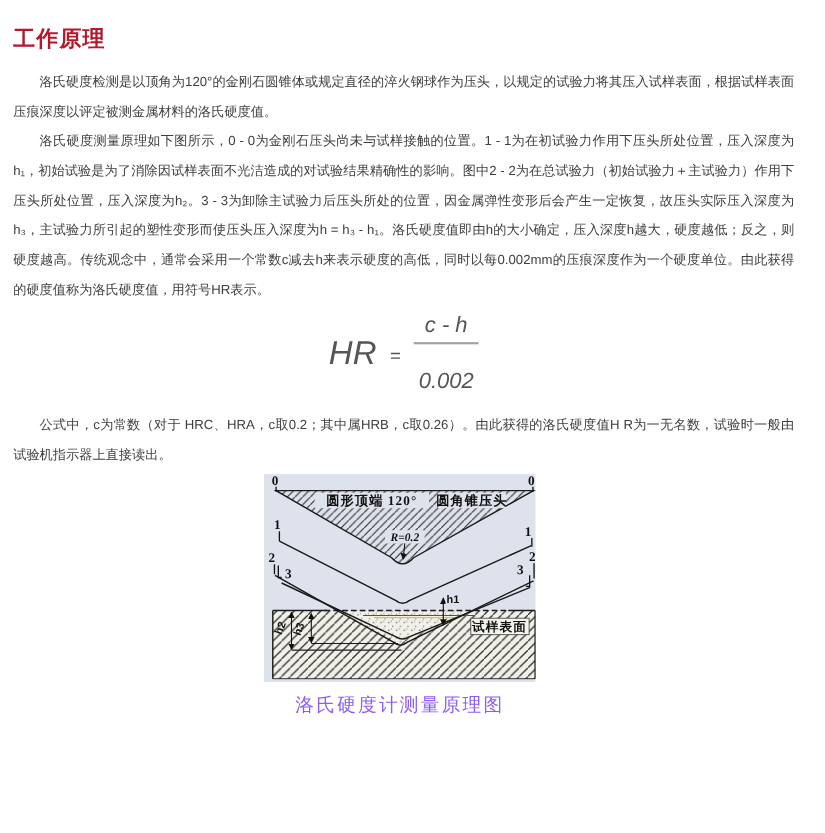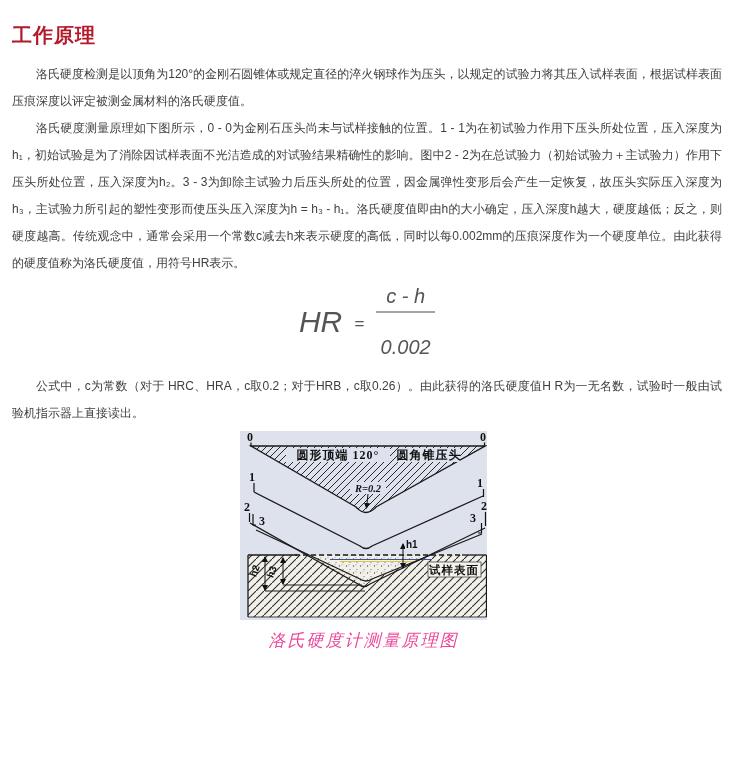--- a/index.html
+++ b/index.html
@@ -39,25 +39,24 @@
   .frac-num{padding:0 10px 3px 10px;border-bottom:2px solid #a3a3a3;}
   .frac-den{padding-top:3px;margin-top:20px;}
   .figure-block{
     width:247px;
     margin:0 0 0 228px;
     text-align:center;
   }
   .figure-block svg{display:block;}
   .figure-caption{
     font-size:17px;
-    color:#ec4899;
+    color:#8b5cf6;
     margin-top:9px;
     letter-spacing:2px;
     text-align:center;
-    font-style:italic;
   }
   
   .dia-num{font:bold 12px "Liberation Serif","DejaVu Serif",serif;fill:#111;}
   .dia-cjk{font:bold 12px "Liberation Serif","DejaVu Serif",serif;fill:#111;letter-spacing:1px;}
   .dia-r{font:italic bold 10.5px "Liberation Serif","DejaVu Serif",serif;fill:#111;}
   .dia-h{font:bold 10px "Liberation Sans","DejaVu Sans",sans-serif;fill:#111;}
 </style>
 </head>
 <body>
 
@@ -70,21 +69,21 @@
 
   <div class="formula">
     <span class="formula-lhs">HR</span>
     <span class="formula-eq">=</span>
     <span class="frac">
       <span class="frac-num">c - h</span>
       <span class="frac-den">0.002</span>
     </span>
   </div>
 
-  <p class="para">公式中，c为常数（对于 HRC、HRA，c取0.2；对于HRB，c取0.26）。由此获得的洛氏硬度值H R为一无名数，试验时一般由试验机指示器上直接读出。</p>
+  <p class="para">公式中，c为常数（对于 HRC、HRA，c取0.2；其中属HRB，c取0.26）。由此获得的洛氏硬度值H R为一无名数，试验时一般由试验机指示器上直接读出。</p>
 
   <figure class="figure-block" style="margin-top:4px;">
     <svg width="247" height="189" viewBox="0 0 247 189" xmlns="http://www.w3.org/2000/svg">
       <defs>
         <pattern id="hatch" patternUnits="userSpaceOnUse" width="7" height="7">
           <path d="M-1,8 L8,-1" stroke="#2a2a2a" stroke-width="1"></path>
         </pattern>
         <pattern id="hatch2" patternUnits="userSpaceOnUse" width="8" height="8">
           <path d="M-1,9 L9,-1" stroke="#2a2a2a" stroke-width="1.1"></path>
         </pattern>

